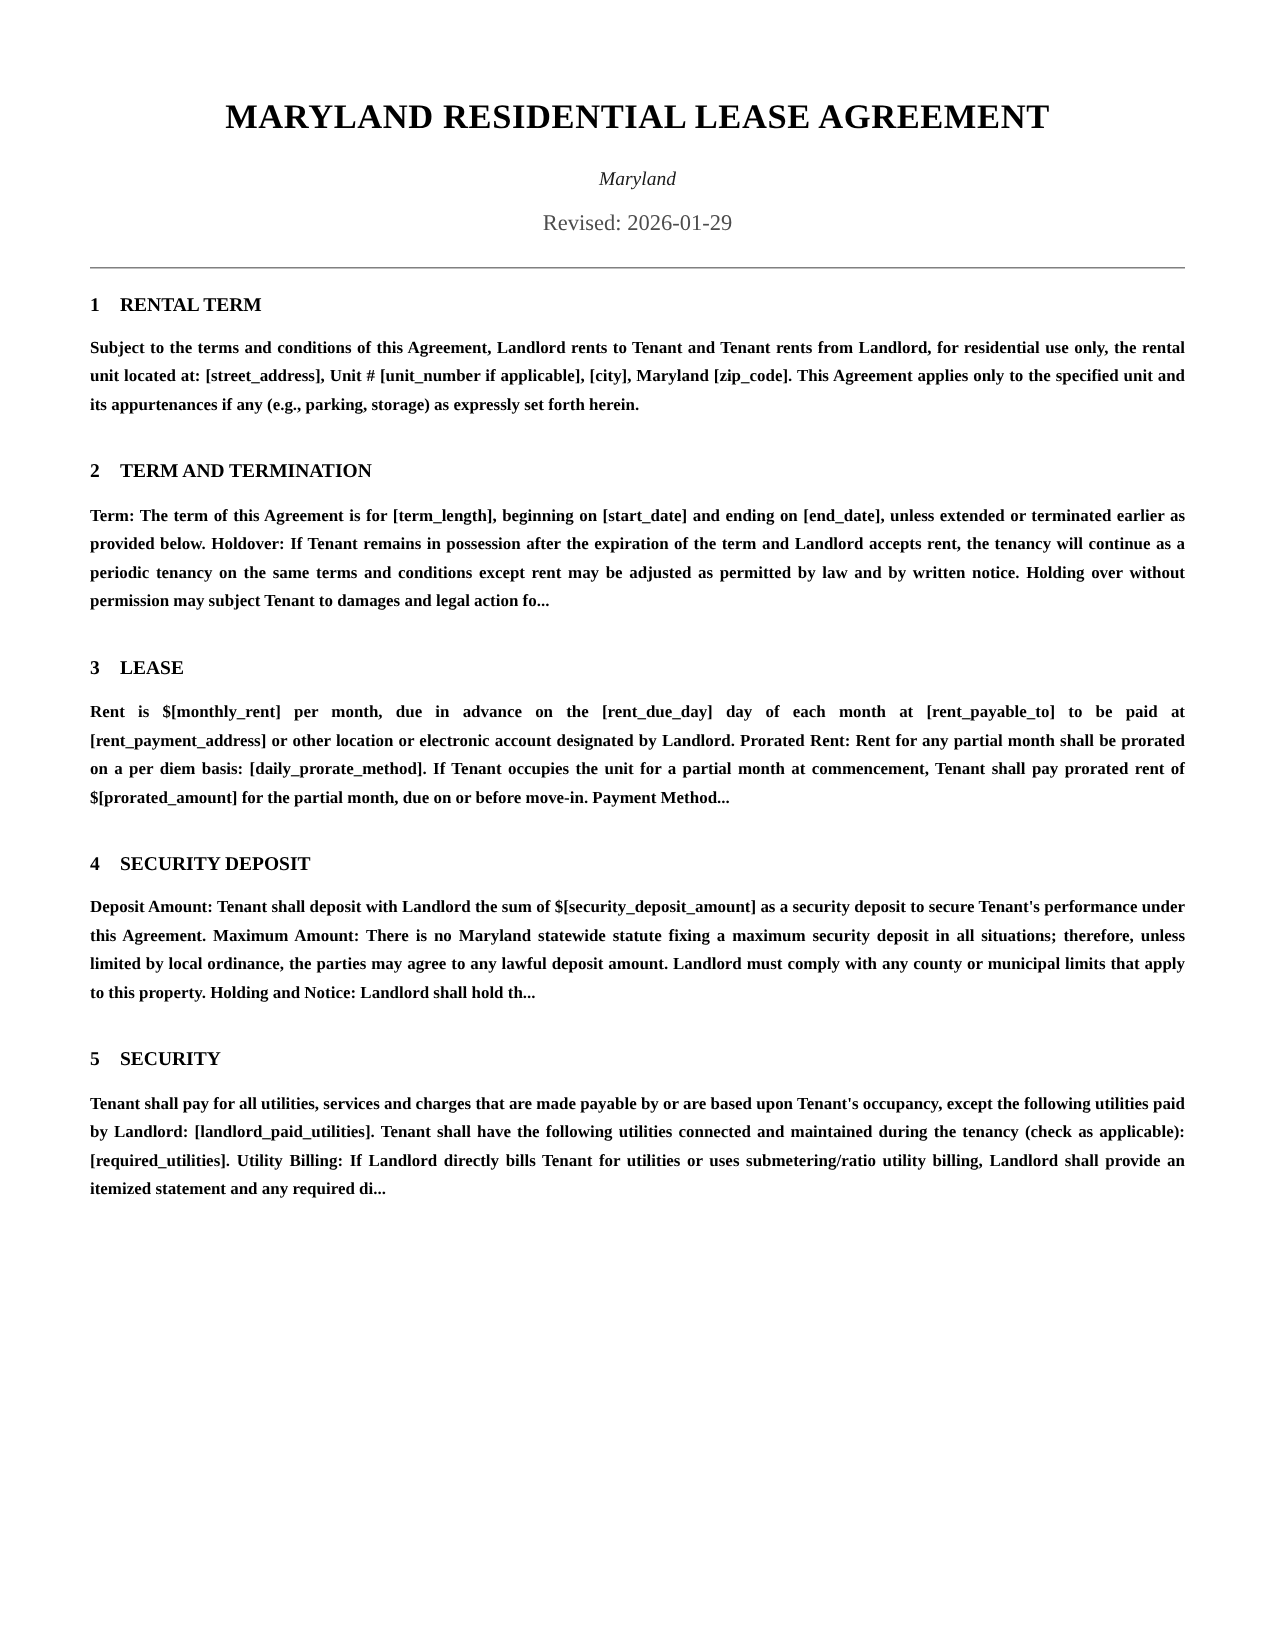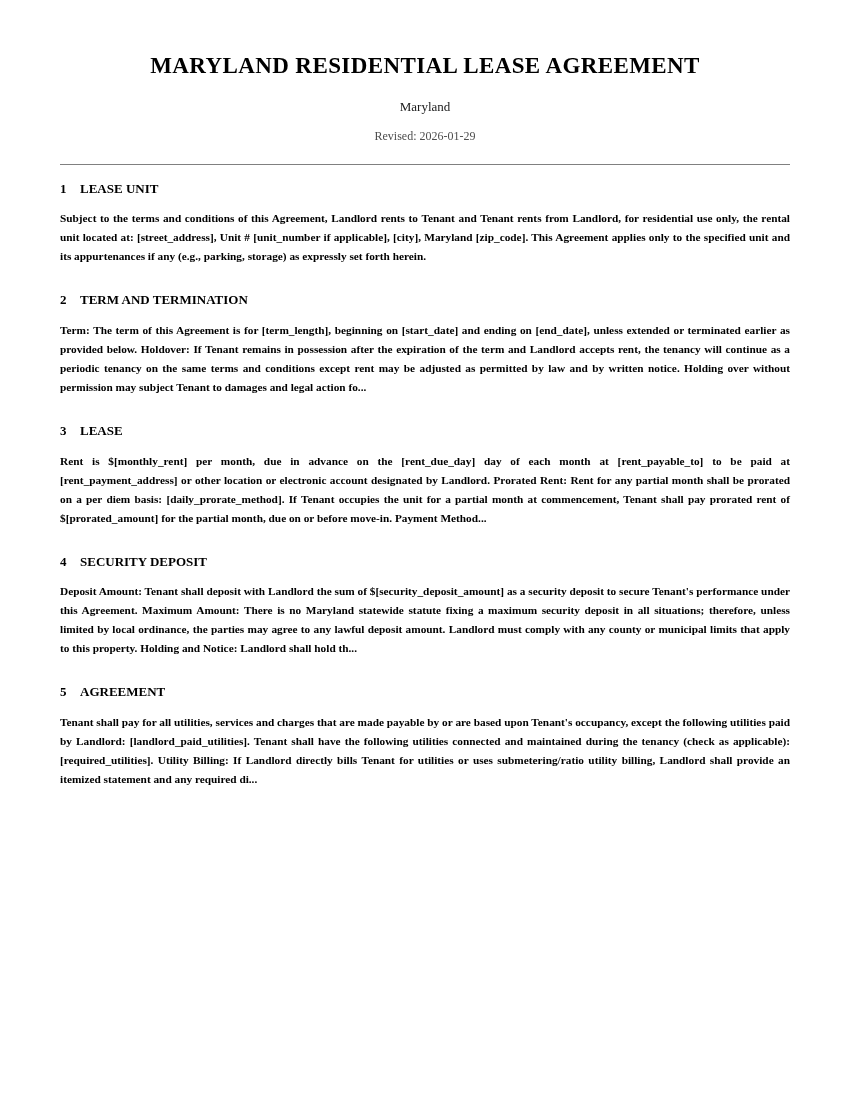--- a/index.html
+++ b/index.html
@@ -11,46 +11,47 @@
     width: 850px;
     height: 1100px;
     font-family: "Liberation Serif", "DejaVu Serif", serif;
     color: #000000;
     -webkit-font-smoothing: antialiased;
   }
   .page {
     width: 850px;
     height: 1100px;
     box-sizing: border-box;
-    padding: 4px 60px;
+    padding: 16px 60px;
     position: relative;
     background: #ffffff;
   }
 
   
   .doc-header {
     padding-top: 48px;
     text-align: center;
   }
   .doc-title {
     font-family: "Liberation Serif", "DejaVu Serif", serif;
     font-size: 23px;
     font-weight: bold;
     letter-spacing: 0.4px;
     line-height: 1.25;
     margin: 0;
     color: #000000;
   }
   .doc-subtitle {
     font-size: 13px;
+    font-style: italic;
     margin: 18px 0 0 0;
     color: #1a1a1a;
   }
   .doc-revised {
-    font-size: 12px;
+    font-size: 15px;
     margin: 14px 0 0 0;
     color: #4d4d4d;
   }
   .header-rule {
     margin: 20px 0 0 0;
     border: 0;
     border-top: 1px solid #808080;
     width: 100%;
     height: 0;
   }
@@ -101,21 +102,21 @@
     <p class="doc-subtitle">Maryland</p>
     <p class="doc-revised">Revised: 2026-01-29</p>
     <hr class="header-rule">
   </div>
 
   <div class="sections">
 
     <div class="section">
       <div class="section-heading">
         <span class="section-number">1</span>
-        <span class="section-title">LEASE UNIT</span>
+        <span class="section-title">RENTAL TERM</span>
       </div>
       <p class="section-body">Subject to the terms and conditions of this Agreement, Landlord rents to Tenant and Tenant rents from Landlord, for residential use only, the rental unit located at: [street_address], Unit # [unit_number if applicable], [city], Maryland [zip_code]. This Agreement applies only to the specified unit and its appurtenances if any (e.g., parking, storage) as expressly set forth herein.</p>
     </div>
 
     <div class="section">
       <div class="section-heading">
         <span class="section-number">2</span>
         <span class="section-title">TERM AND TERMINATION</span>
       </div>
       <p class="section-body">Term: The term of this Agreement is for [term_length], beginning on [start_date] and ending on [end_date], unless extended or terminated earlier as provided below. Holdover: If Tenant remains in possession after the expiration of the term and Landlord accepts rent, the tenancy will continue as a periodic tenancy on the same terms and conditions except rent may be adjusted as permitted by law and by written notice. Holding over without permission may subject Tenant to damages and legal action fo...</p>
@@ -133,19 +134,19 @@
       <div class="section-heading">
         <span class="section-number">4</span>
         <span class="section-title">SECURITY DEPOSIT</span>
       </div>
       <p class="section-body">Deposit Amount: Tenant shall deposit with Landlord the sum of $[security_deposit_amount] as a security deposit to secure Tenant's performance under this Agreement. Maximum Amount: There is no Maryland statewide statute fixing a maximum security deposit in all situations; therefore, unless limited by local ordinance, the parties may agree to any lawful deposit amount. Landlord must comply with any county or municipal limits that apply to this property. Holding and Notice: Landlord shall hold th...</p>
     </div>
 
     <div class="section">
       <div class="section-heading">
         <span class="section-number">5</span>
-        <span class="section-title">AGREEMENT</span>
+        <span class="section-title">SECURITY</span>
       </div>
       <p class="section-body">Tenant shall pay for all utilities, services and charges that are made payable by or are based upon Tenant's occupancy, except the following utilities paid by Landlord: [landlord_paid_utilities]. Tenant shall have the following utilities connected and maintained during the tenancy (check as applicable): [required_utilities]. Utility Billing: If Landlord directly bills Tenant for utilities or uses submetering/ratio utility billing, Landlord shall provide an itemized statement and any required di...</p>
     </div>
 
   </div>
 </div>
 
 </body></html>

